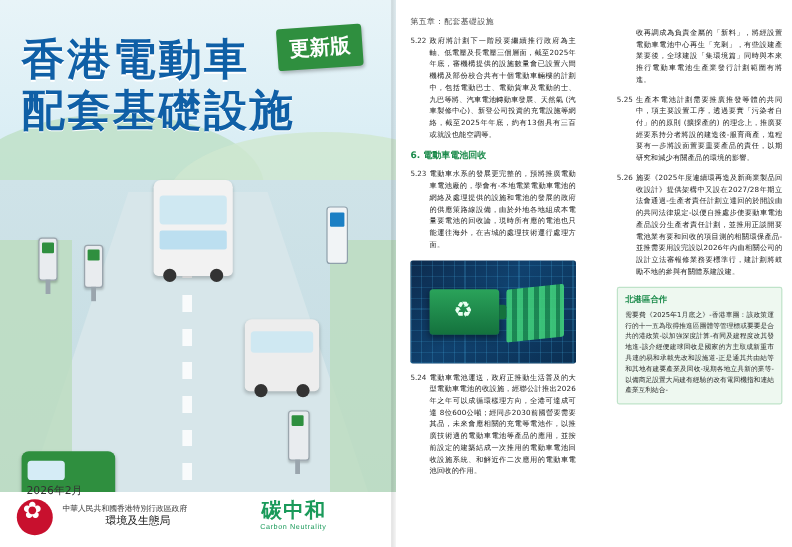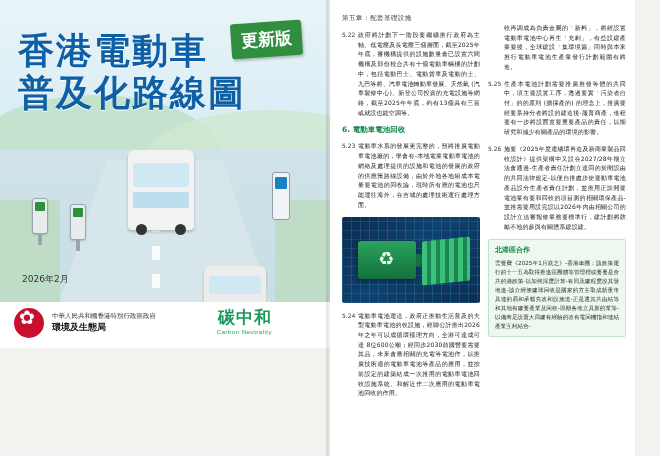--- a/index.html
+++ b/index.html
@@ -6,21 +6,21 @@
   body{
     width:660px;height:456px;
     background:#ffffff;
     font-family:"Liberation Sans", sans-serif;
     overflow:hidden;
   }
   .page{position:relative;width:660px;height:456px;background:#f2f2ee;}
 
   
   .cover{
-    position:absolute;left:0;top:0;width:330px;height:348px;
+    position:absolute;left:0;top:0;width:330px;height:456px;
     background:linear-gradient(180deg,#dff0f6 0%,#cfe9f2 30%,#bfe3d8 55%,#c9e6c4 75%,#e6f0d8 100%);
     overflow:hidden;
   }
   .cover-sky{
     position:absolute;left:0;top:0;width:330px;height:150px;
     background:linear-gradient(180deg,#e8f4f8 0%,#d6ecf4 100%);
   }
   
   .hill1{position:absolute;left:-30px;top:95px;width:250px;height:120px;border-radius:50% 50% 0 0;background:#bfe0c8;opacity:.85;}
   .hill2{position:absolute;left:140px;top:110px;width:260px;height:110px;border-radius:50% 50% 0 0;background:#cfe7cf;opacity:.8;}
@@ -54,55 +54,55 @@
   }
   .badge-update{
     position:absolute;right:28px;top:22px;z-index:10;
     background:#2f8f3f;color:#ffffff;
     font-family:"DejaVu Sans", sans-serif;font-weight:bold;
     font-size:17px;padding:6px 10px;border-radius:3px;
     transform:rotate(-4deg);
     box-shadow:1px 2px 3px rgba(0,0,0,.25);
   }
   .date-label{
-    position:absolute;left:22px;bottom:62px;z-index:9;
+    position:absolute;left:22px;bottom:40px;z-index:9;
     font-family:"DejaVu Sans", sans-serif;font-size:9px;color:#333;
   }
 
   
   .cover-foot{position:absolute;left:0;bottom:0;width:330px;height:46px;background:#ffffff;}
   .gov-logo{position:absolute;left:14px;top:6px;width:34px;height:34px;}
   .bauhinia{width:30px;height:30px;border-radius:50%;background:#c8102e;position:relative;}
   .bauhinia:after{content:"✿";position:absolute;left:5px;top:-2px;color:#fff;font-size:19px;}
   .gov-text{position:absolute;left:52px;top:10px;line-height:1.35;}
   .gov-text div{font-family:"DejaVu Sans", sans-serif;font-size:6.5px;color:#333;}
-  .gov-text div.big{font-size:9px;color:#111;font-weight:bold;}
+  .gov-text div.big{font-size:9px;color:#111;font-weight:normal;margin-left:36px;}
   .cn-logo{position:absolute;right:58px;top:4px;text-align:right;}
   .cn-mark{font-family:"DejaVu Sans", sans-serif;font-size:17px;color:#1a9a5a;font-weight:bold;letter-spacing:1px;}
   .cn-sub{font-size:6px;color:#1a9a5a;font-family:"Liberation Sans",sans-serif;letter-spacing:.5px;}
 
   
   .veh{position:absolute;}
   .bus-body{border-radius:6px 6px 4px 4px;position:relative;box-shadow:0 2px 3px rgba(0,0,0,.2);}
   .bus-win{position:absolute;left:8%;top:16%;width:84%;height:30%;background:#cfe8f2;border-radius:3px;}
   .bus-win2{position:absolute;left:8%;top:52%;width:84%;height:20%;background:#bcdff0;border-radius:2px;}
   .wheel{position:absolute;bottom:-5px;width:11px;height:11px;border-radius:50%;background:#333;}
 
   
   .post{position:absolute;width:14px;height:34px;background:#e9ecef;border:1px solid #9aa5ad;border-radius:3px;box-shadow:0 1px 2px rgba(0,0,0,.2);}
   .post .scr{position:absolute;left:2px;top:3px;width:10px;height:9px;background:#2f8f3f;border-radius:1px;}
   .post .pole{position:absolute;left:5px;bottom:-12px;width:4px;height:12px;background:#9aa5ad;}
   .post-tall{position:absolute;width:16px;height:46px;background:#f1f4f6;border:1px solid #8fa0ab;border-radius:3px;}
   .post-tall .scr{position:absolute;left:2px;top:4px;width:12px;height:12px;background:#1b7fc4;border-radius:1px;}
 
   
-  .docpage{position:absolute;left:330px;top:0;width:305px;height:456px;background:#ffffff;}
+  .docpage{position:absolute;left:330px;top:0;width:330px;height:456px;background:#ffffff;}
   .col{position:absolute;top:14px;width:138px;}
   .col-left{left:12px;}
-  .col-right{left:158px;}
+  .col-right{left:184px;}
   .chap-head{
     font-family:"DejaVu Sans", sans-serif;
     font-size:6.5px;color:#4a4a4a;margin-bottom:7px;letter-spacing:.4px;
   }
   .para{display:flex;margin-bottom:7px;}
   .num{
     font-family:"DejaVu Sans", sans-serif;font-size:6px;color:#333;
     width:16px;flex:0 0 16px;line-height:1.62;
   }
   .ptxt{
@@ -163,21 +163,21 @@
     <div class="hill1"></div>
     <div class="hill2"></div>
     <div class="road"></div>
     <div class="road-surface"></div>
     <div class="grass-left"></div>
     <div class="grass-right"></div>
     <div class="road-line"></div>
 
     <div class="title-wrap">
       <div class="title-line">香港電動車</div>
-      <div class="title-line">普及化路線圖</div>
+      <div class="title-line">配套基礎設施</div>
     </div>
     <div class="badge-update">更新版</div>
 
     <div class="post-tall" style="left:272px;top:172px;">
       <div class="scr"></div>
     </div>
     <div class="post" style="left:32px;top:198px;">
       <div class="scr"></div>
       <div class="pole"></div>
     </div>

